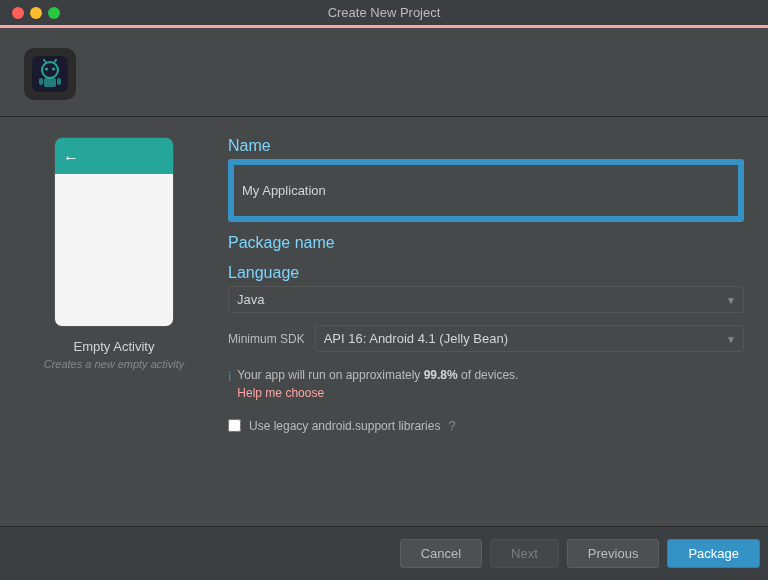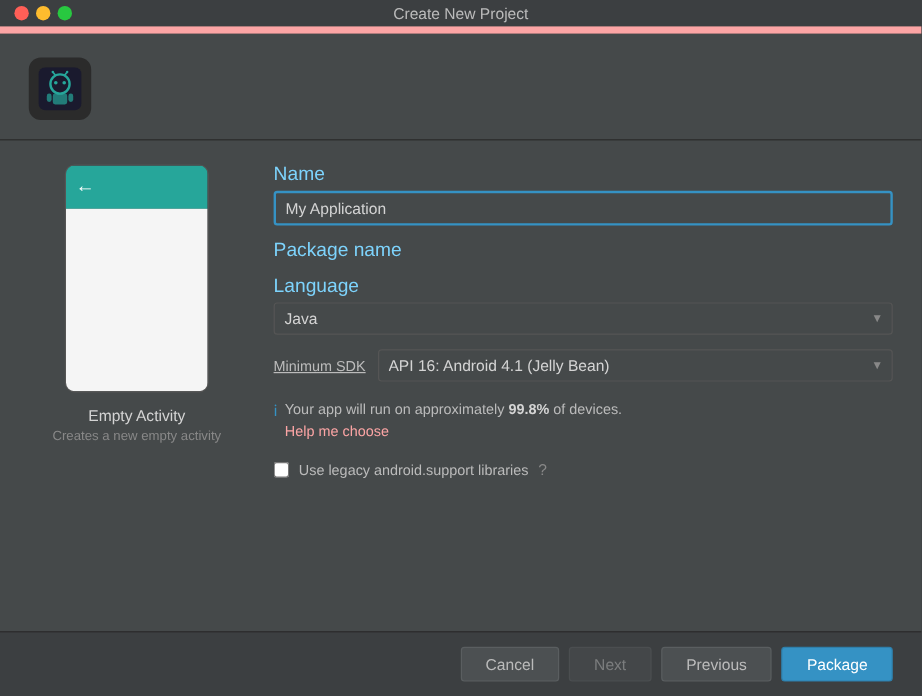--- a/index.html
+++ b/index.html
@@ -15,21 +15,21 @@
     }
 
     
     .title-bar {
       height: 28px;
       background: #3c3f41;
       display: flex;
       align-items: center;
       justify-content: center;
       position: relative;
-      border-bottom: 6px solid #fca5a5;
+      border-bottom: 3px solid #fca5a5;
       text-align: center;
     }
     .title-bar-title {
       font-size: 13px;
       color: #bbbbbb;
       font-weight: 500;
     }
     .traffic-lights {
       position: absolute;
       left: 12px;
@@ -130,20 +130,21 @@
       color: #d4d4d4;
       font-size: 13px;
       font-weight: 500;
       text-align: center;
     }
     .phone-sublabel {
       margin-top: 4px;
       color: #888;
       font-size: 11px;
       text-align: left;
+      font-style: italic;
     }
 
     
     .right-panel {
       flex: 1;
       display: flex;
       flex-direction: column;
       gap: 12px;
     }
 
@@ -151,23 +152,23 @@
       display: flex;
       flex-direction: column;
       gap: 4px;
     }
     .form-label {
       font-size: 16px;
       color: #7dd3fc;
     }
     .form-input {
       background: #45494a;
-      border: 2px solid #eab308;
+      border: 6px solid #eab308;
       border-radius: 3px;
-      padding: 5px 8px;
+      padding: 18px 8px;
       font-size: 13px;
       color: #d4d4d4;
       outline: none;
       width: 100%;
     }
     .form-input.focused {
       border-color: #3592c4;
     }
     .form-input-with-icon {
       position: relative;
@@ -210,21 +211,20 @@
       pointer-events: none;
       color: #888;
       font-size: 10px;
     }
 
     
     .sdk-row {
       display: flex;
       align-items: center;
       gap: 10px;
-      text-decoration: underline;
     }
     .sdk-label {
       font-size: 12px;
       color: #bbbbbb;
       white-space: nowrap;
     }
     .sdk-select-wrapper {
       position: relative;
       flex: 1;
     }
@@ -291,21 +291,21 @@
       color: #888;
       font-size: 13px;
       cursor: pointer;
     }
 
     
     .footer {
       display: flex;
       justify-content: flex-end;
       align-items: center;
-      padding: 12px 24px;
+      padding: 12px 8px;
       border-top: 1px solid #2b2b2b;
       gap: 8px;
       background: #3c3f41;
     }
     .btn {
       padding: 6px 20px;
       border-radius: 3px;
       font-size: 13px;
       cursor: pointer;
       border: 1px solid transparent;

